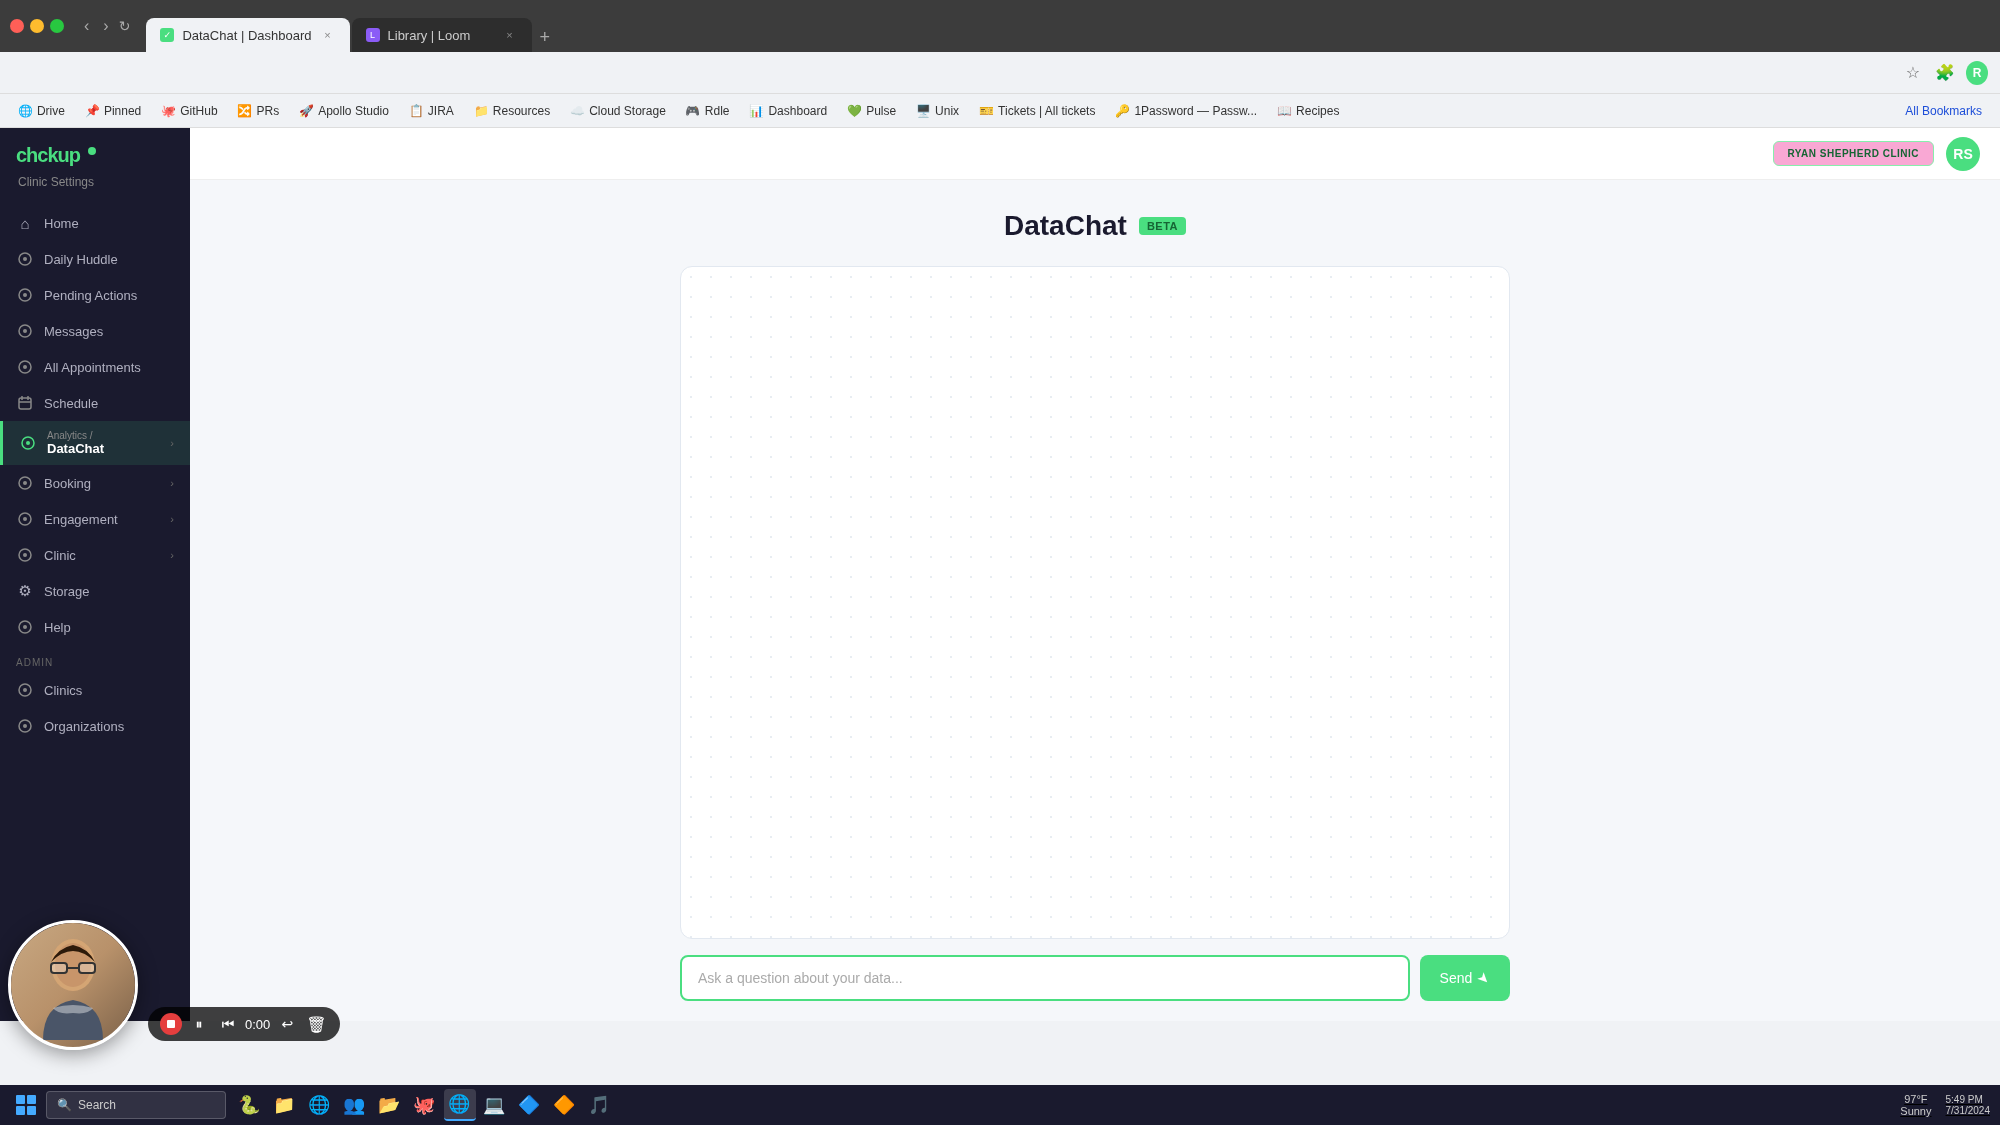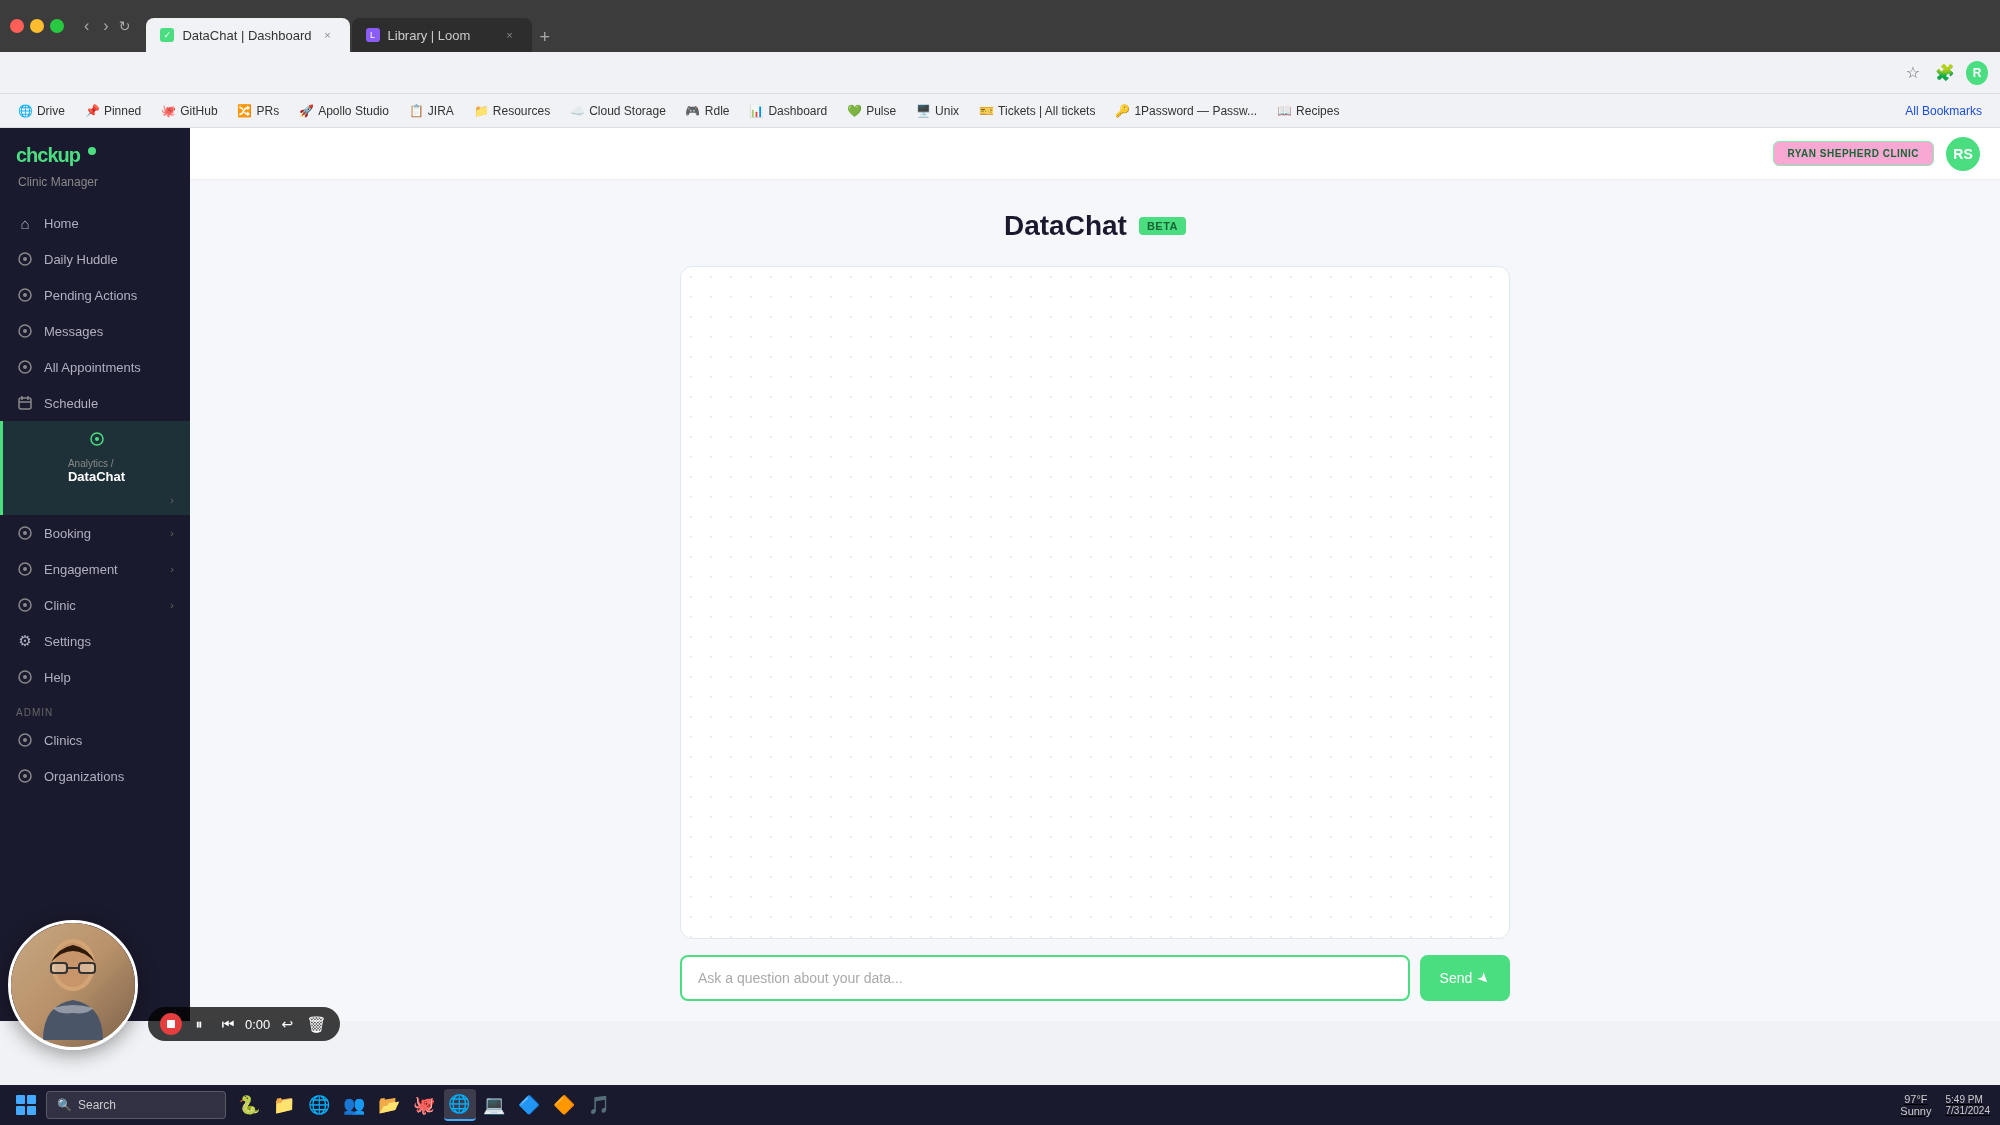--- a/index.html
+++ b/index.html
@@ -35,21 +35,21 @@
 
     
     .sidebar { width: 190px; background: #1a1a2e; color: #c8c8d4; display: flex; flex-direction: column; height: 100%; overflow: hidden; }
     .sidebar-logo { display: flex; align-items: center; gap: 8px; padding: 16px 16px 8px; }
     .clinic-manager { font-size: 12px; color: #888; margin-left: 2px; padding-bottom: 8px; padding-left: 16px; }
 
     .sidebar-nav { flex: 1; overflow-y: auto; padding: 8px 0; }
     .sidebar-nav::-webkit-scrollbar { width: 4px; }
     .sidebar-nav::-webkit-scrollbar-thumb { background: #444; border-radius: 2px; }
     .nav-item { display: flex; align-items: center; gap: 10px; padding: 9px 16px; cursor: pointer; font-size: 13px; color: #b0b0c0; border-radius: 0; position: relative; }
-    .nav-item.active { background: rgba(74,222,128,0.12); color: #fff; border-left: 3px solid #4ade80; flex-direction: column; }
+    .nav-item.active { background: rgba(74,222,128,0.12); color: #fff; border-left: 3px solid #4ade80; }
     .nav-item .nav-icon { width: 18px; height: 18px; display: flex; align-items: center; justify-content: center; font-size: 15px; }
     .nav-item .nav-chevron { margin-left: auto; font-size: 11px; color: #666; }
     .nav-section-label { font-size: 10px; text-transform: uppercase; color: #666; padding: 12px 16px 4px; letter-spacing: 1px; }
 
     
     .main-content { flex: 1; background: #f5f7fa; display: flex; flex-direction: column; overflow: hidden; }
     .main-header { background: #fff; height: 52px; display: flex; align-items: center; justify-content: flex-end; padding: 0 20px; border-bottom: 1px solid #eee; }
     .clinic-badge { background: #f9a8d4; border: 1px solid #86efac; color: #166534; padding: 6px 14px; border-radius: 6px; font-size: 10px; font-weight: 700; letter-spacing: 0.5px; cursor: pointer; }
     .user-avatar { width: 34px; height: 34px; border-radius: 50%; background: #4ade80; display: flex; align-items: center; justify-content: center; color: #fff; font-weight: 700; font-size: 14px; margin-left: 12px; cursor: pointer; }
 
@@ -173,21 +173,21 @@
   <div class="bookmarks-more">All Bookmarks</div>
 </div>
 
 <div class="app-container">
 
   <div class="sidebar">
     <div class="sidebar-logo">
       <span style="color:#4ade80;font-size:20px;font-weight:800;letter-spacing:-1px;">chckup</span>
       <div style="width:8px;height:8px;background:#4ade80;border-radius:50%;margin-bottom:10px;"></div>
     </div>
-    <div class="clinic-manager">Clinic Manager</div>
+    <div class="clinic-manager">Clinic Settings</div>
 
     <div class="sidebar-nav">
 
       <div class="nav-item">
         <span class="nav-icon">⌂</span>
         <span>Home</span>
       </div>
 
       <div class="nav-item">
         <span class="nav-icon">
@@ -282,21 +282,21 @@
               <circle cx="8" cy="8" r="6" stroke="#888" stroke-width="1.5"></circle>
               <circle cx="8" cy="8" r="2" fill="#888"></circle>
             </svg>
         </span>
         <span>Clinic</span>
         <span class="nav-chevron">›</span>
       </div>
 
       <div class="nav-item">
         <span class="nav-icon">⚙</span>
-        <span>Settings</span>
+        <span>Storage</span>
       </div>
 
       <div class="nav-item">
         <span class="nav-icon">
           <svg width="16" height="16" viewBox="0 0 16 16" fill="none">
               <circle cx="8" cy="8" r="6" stroke="#888" stroke-width="1.5"></circle>
               <circle cx="8" cy="8" r="2" fill="#888"></circle>
             </svg>
         </span>
         <span>Help</span>

